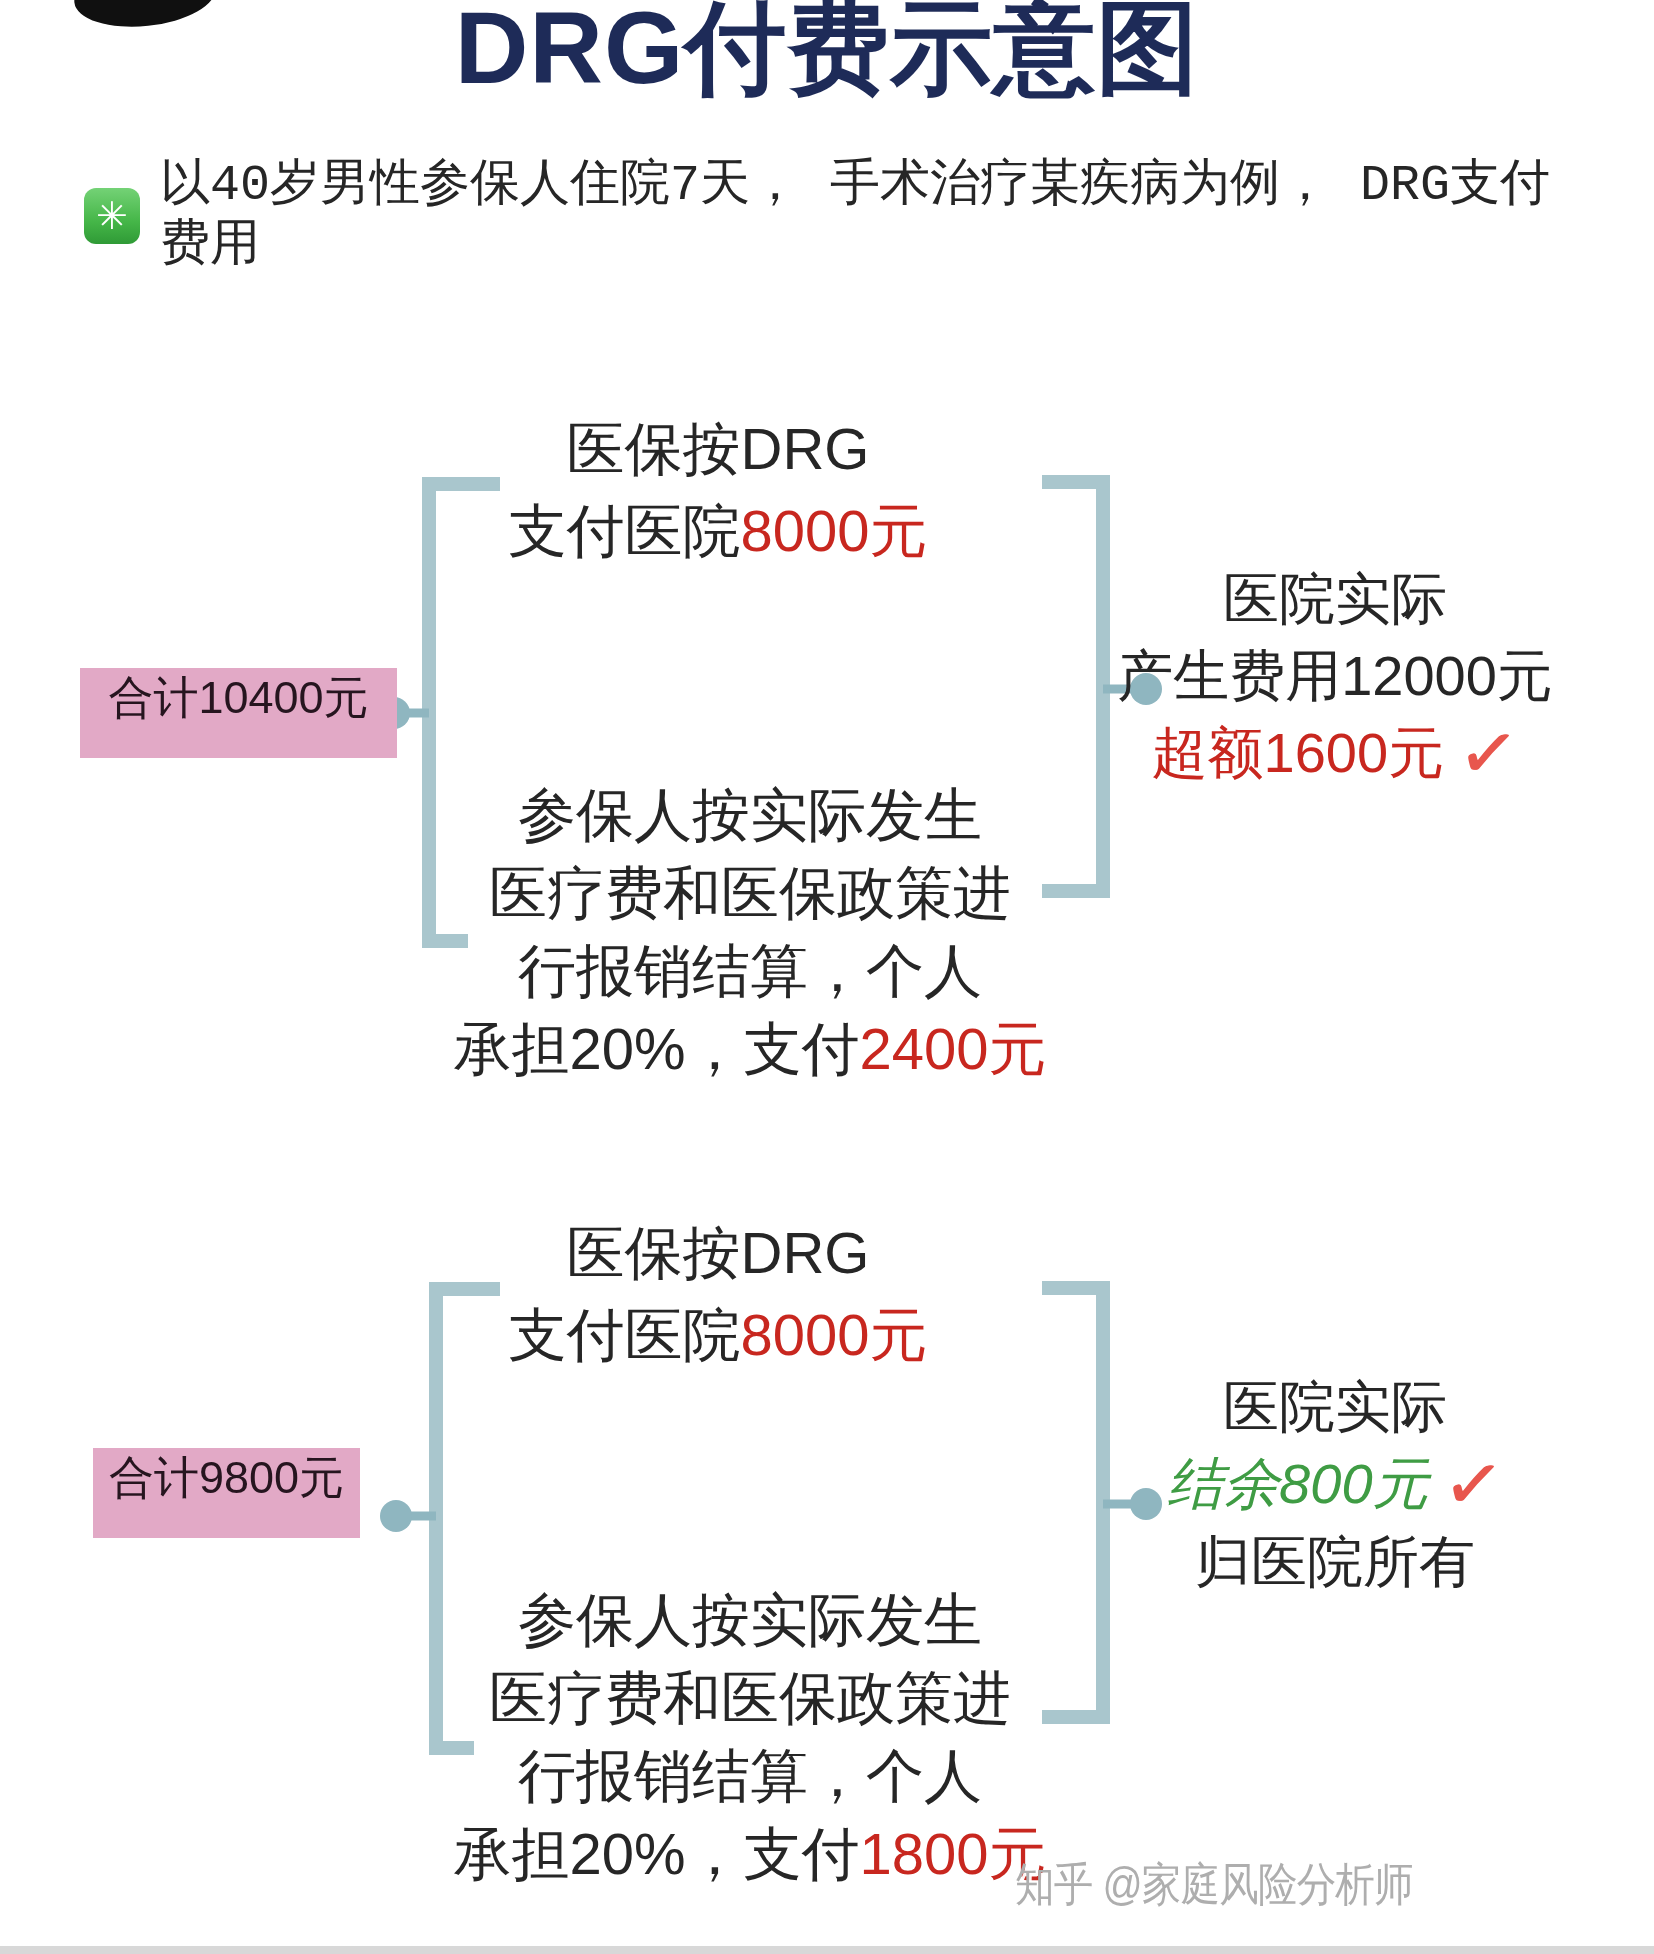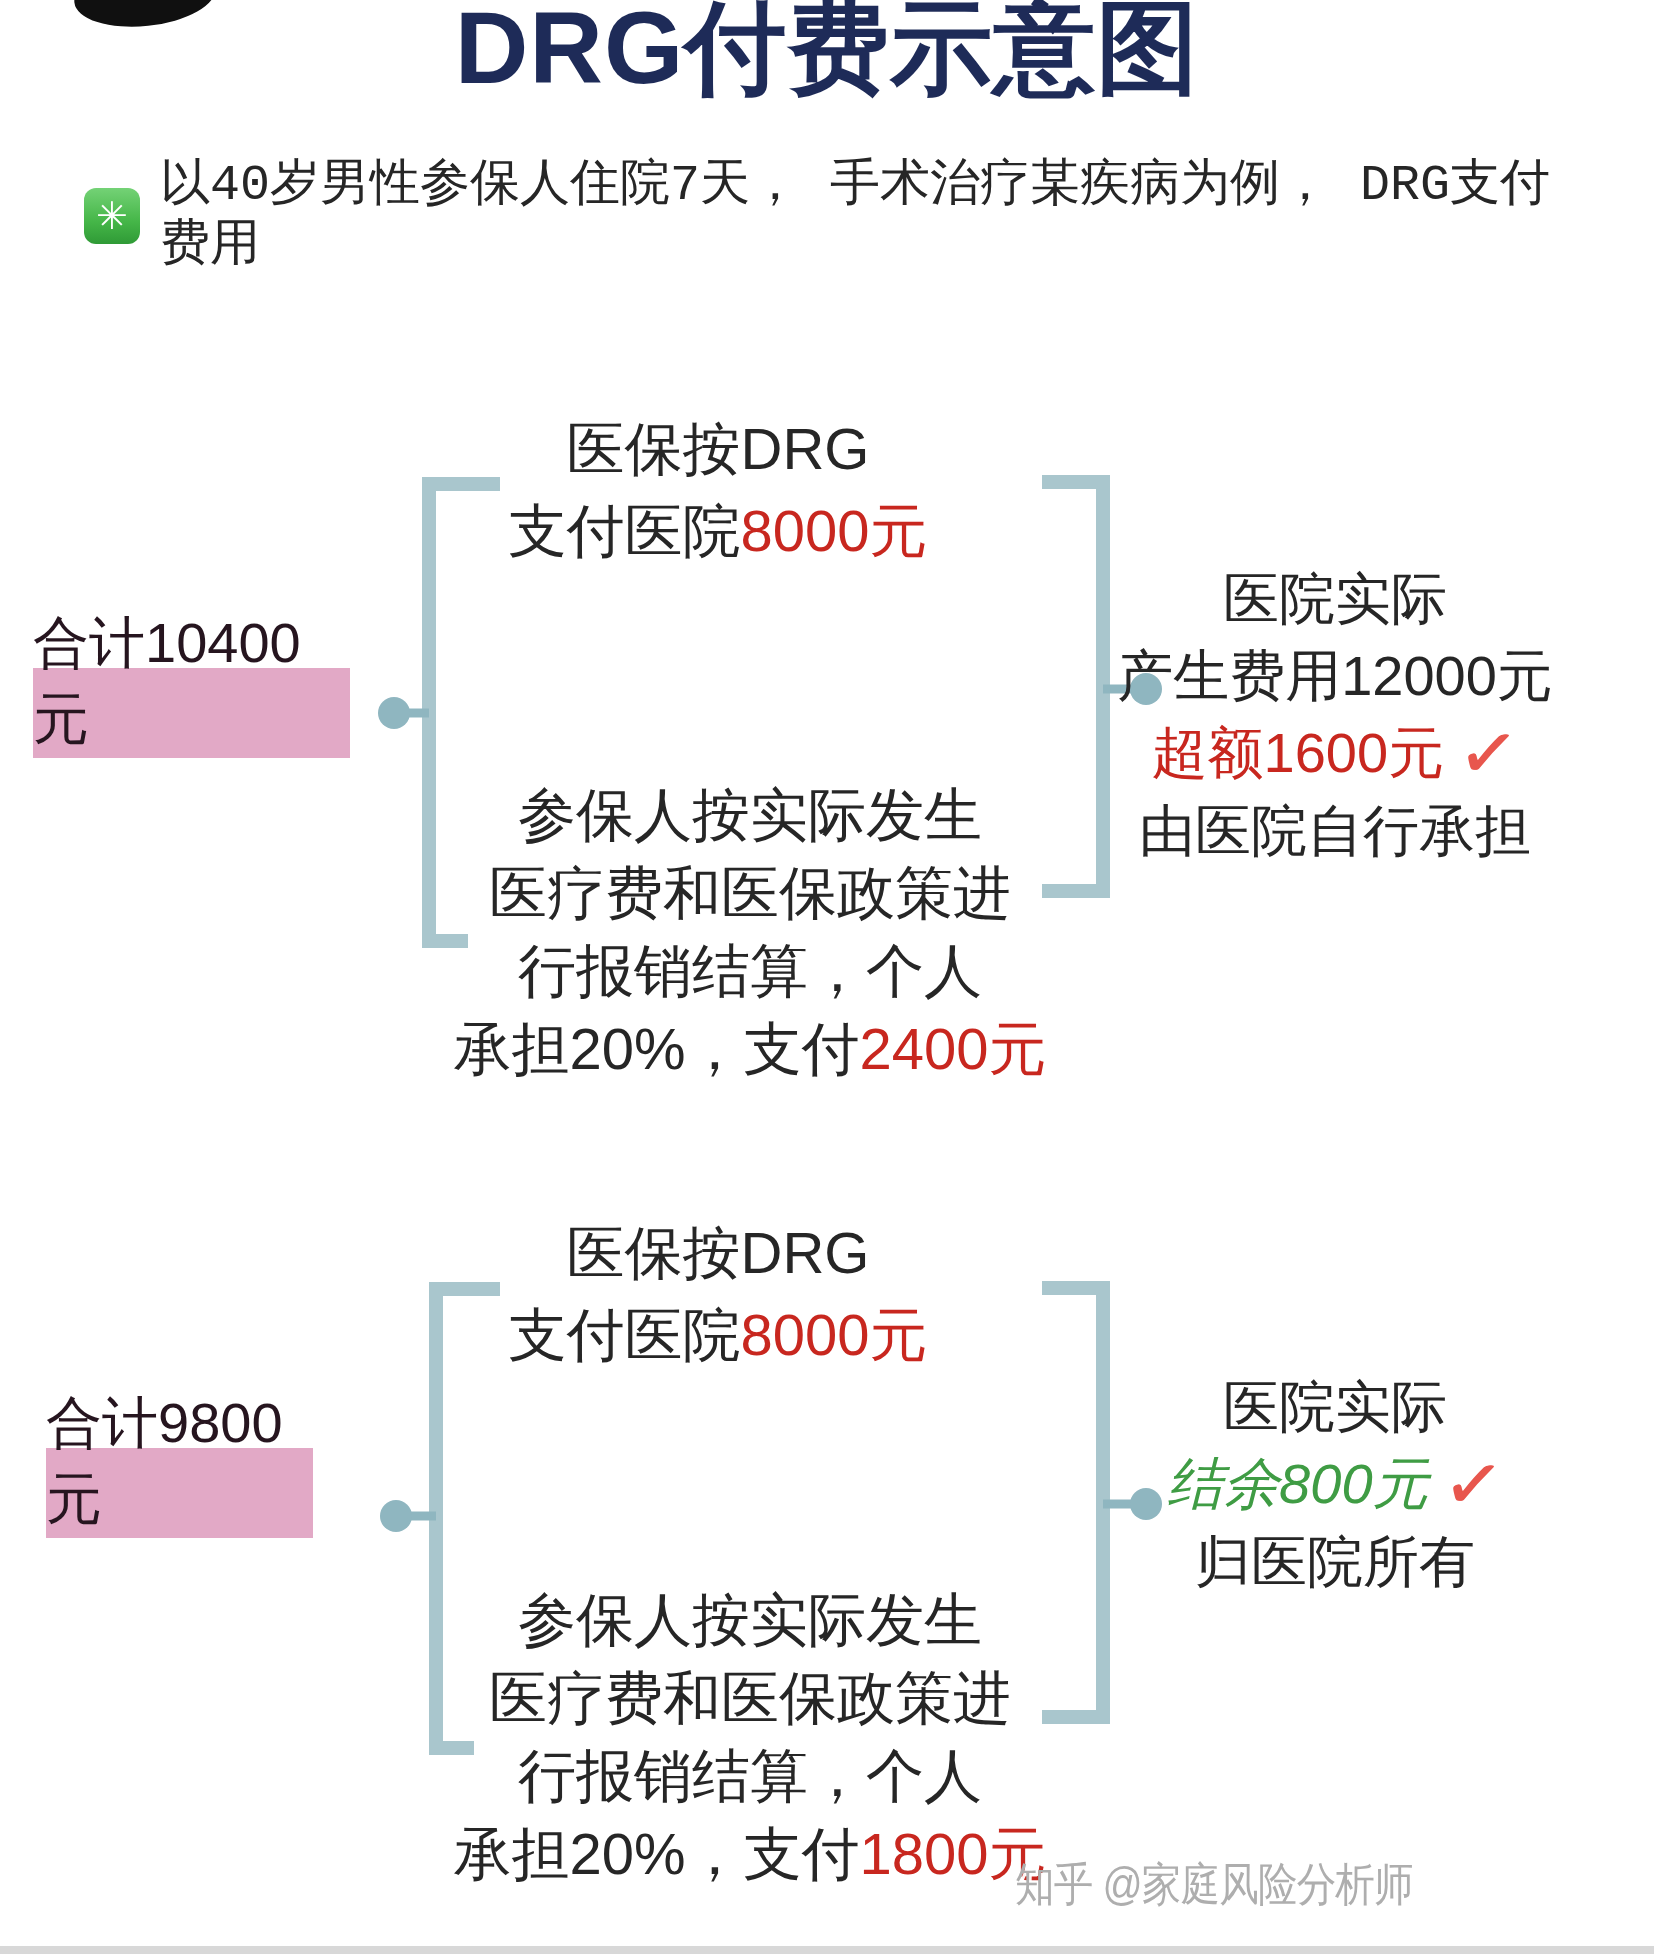--- a/index.html
+++ b/index.html
@@ -43,22 +43,23 @@
   .d2-right{left:1040px;width:590px;top:1368px;}
   .red{color:var(--red);}
   .green{color:var(--green);font-style:italic;}
   .check{
     display:inline-block;color:var(--check);font-weight:700;font-size:72px;
     margin-left:14px;transform:rotate(6deg);vertical-align:-6px;
     text-shadow:1px 0 0 var(--check);
   }
   .total-chip{
     position:absolute;background:var(--pink);color:var(--pinkInk);
-    display:flex;align-items:flex-end;justify-content:center;
-    font-size:56px;
+    display:flex;align-items:flex-start;justify-content:center;
+    font-size:45px;
+    margin-left:47px;
   }
   .d1-chip{left:33px;top:668px;width:317px;height:90px;}
   .d2-chip{left:46px;top:1448px;width:267px;height:90px;}
   .watermark{
     position:absolute;left:1015px;top:1854px;
     font-size:46px;color:var(--wmGray);letter-spacing:-1px;
     transform:scaleX(0.86);transform-origin:left center;
     text-shadow:3px 3px 0 rgba(255,255,255,0.95);
     white-space:nowrap;
   }
@@ -109,21 +110,20 @@
     <div>参保人按实际发生</div>
     <div>医疗费和医保政策进</div>
     <div>行报销结算，个人</div>
     <div><span>承担20%，支付</span><span class="red">2400元</span></div>
   </div>
 
   <div class="right-text d1-right">
     <div>医院实际</div>
     <div>产生费用12000元</div>
     <div><span class="red">超额1600元</span><span class="check">✓</span></div>
-    <div>由医院自行承担</div>
   </div>
 
   <div class="total-chip d2-chip">
     <span>合计9800元</span>
   </div>
 
   <div class="top-text d2-top">
     <div>医保按DRG</div>
     <div><span>支付医院</span><span class="red">8000元</span></div>
   </div>

